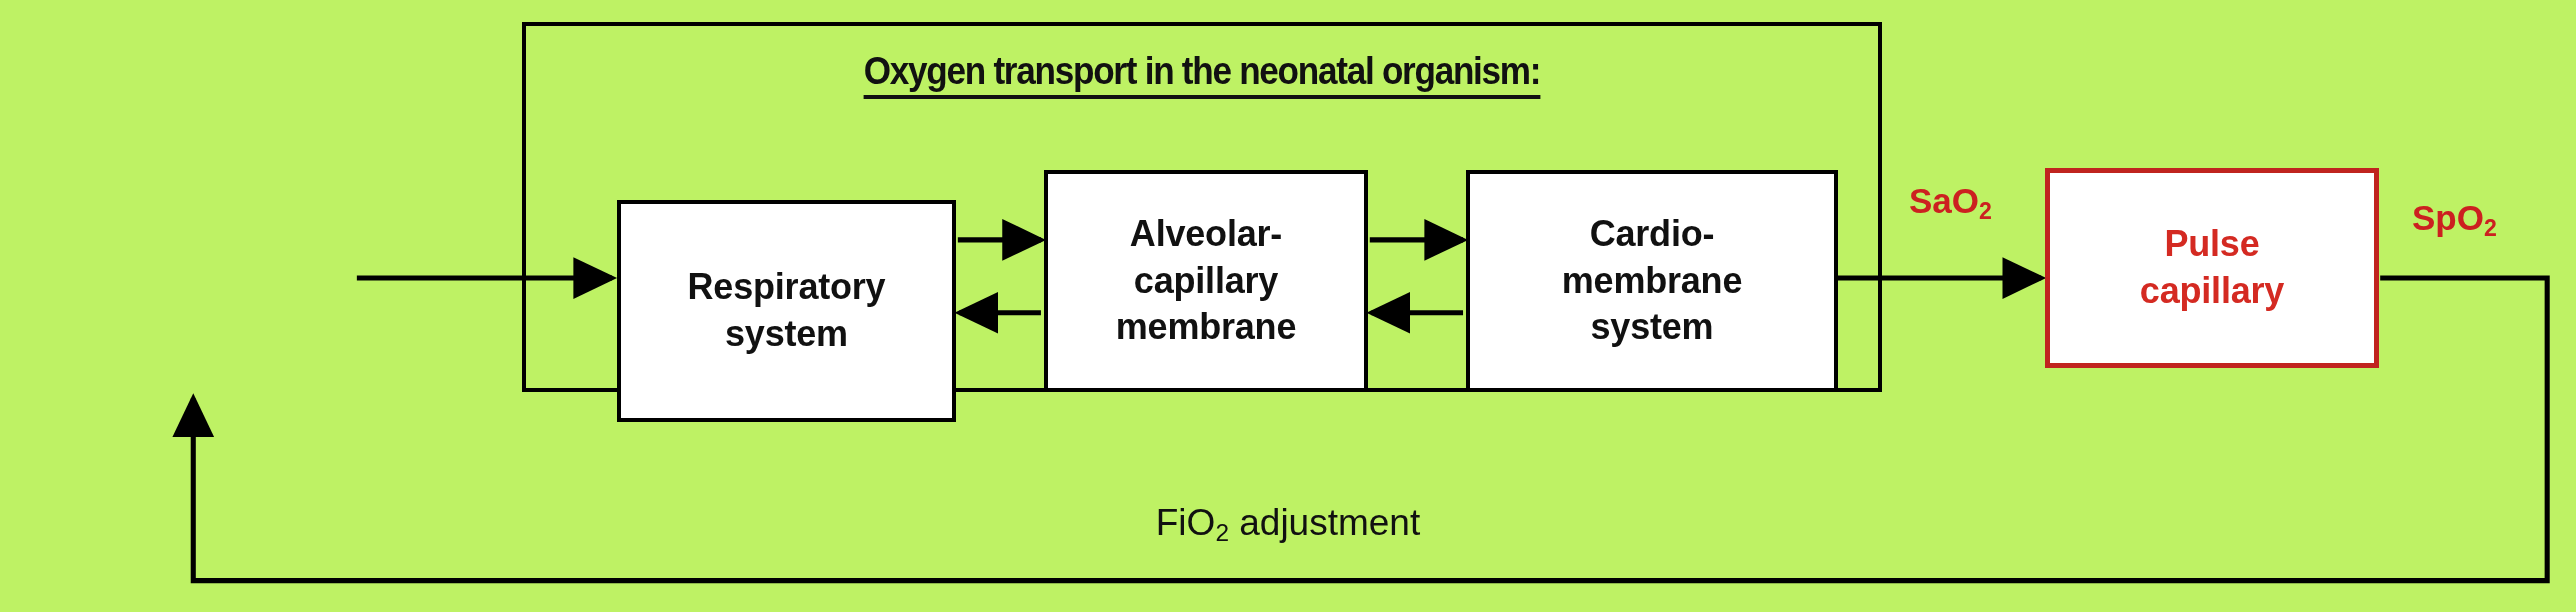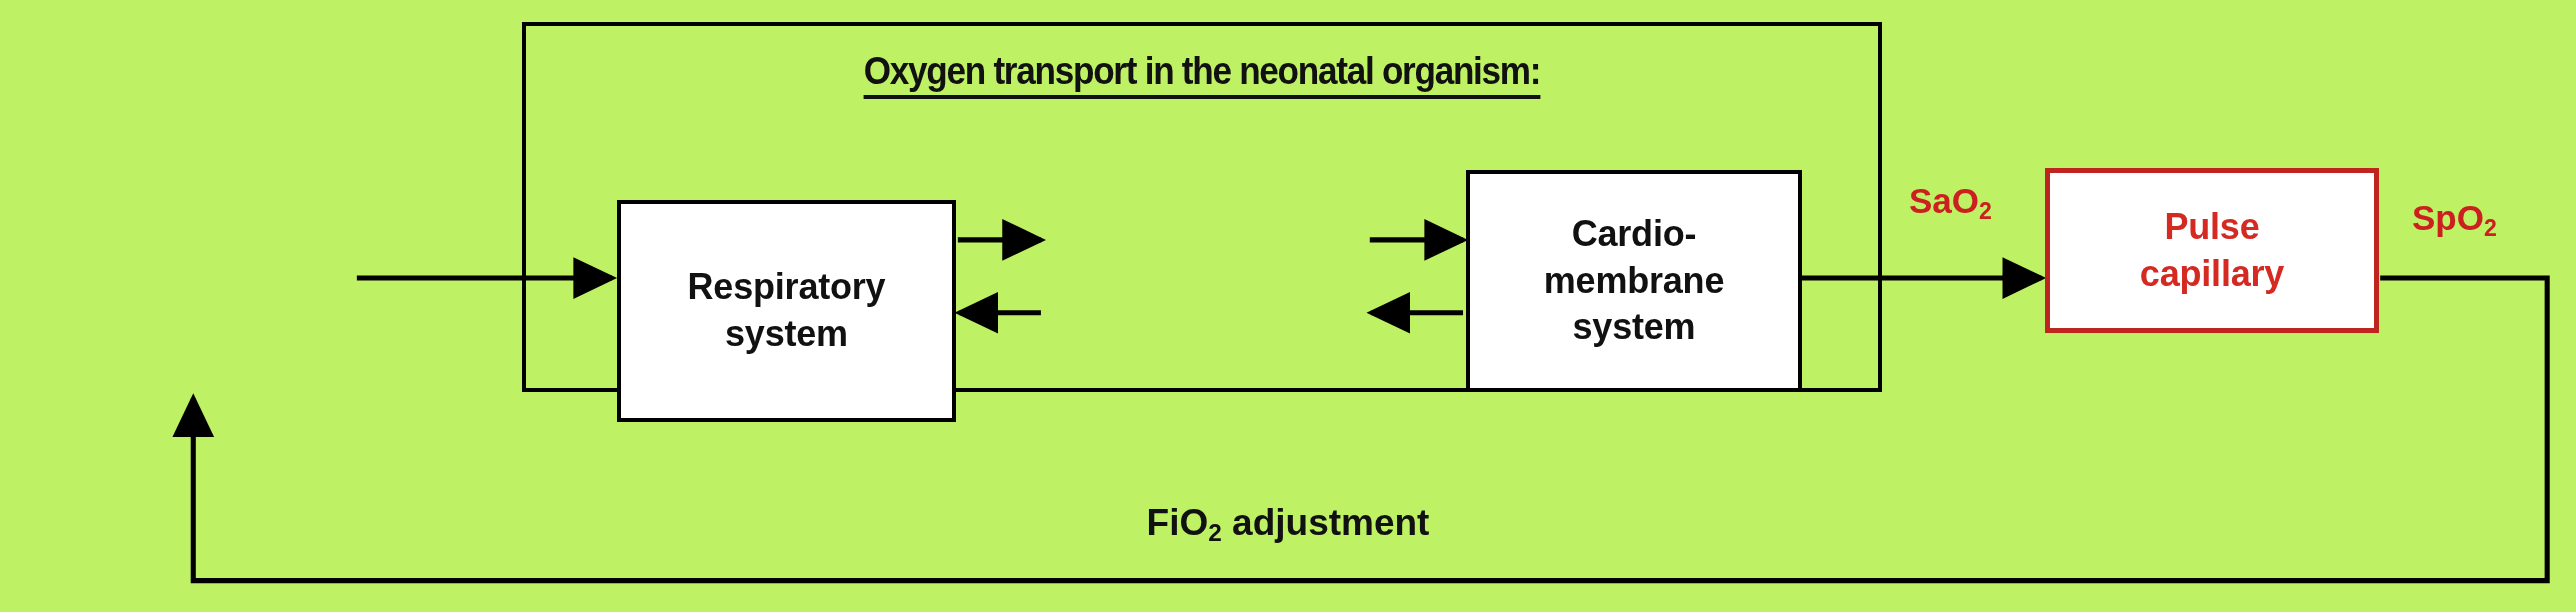--- a/index.html
+++ b/index.html
@@ -83,21 +83,21 @@
     font-size: 35px;
     color: #CC2020;
     white-space: nowrap;
   }
   #label-fio2 {
     position: absolute;
     left: 0;
     top: 502px;
     width: 2576px;
     text-align: center;
-    font-weight: bold;
+    font-weight: normal;
     font-size: 37px;
     color: #111111;
     white-space: nowrap;
   }
   sub {
     font-size: 0.66em;
     vertical-align: -0.25em;
   }
 </style>
 </head>
@@ -140,30 +140,37 @@
   </svg>
 
 
   <div class="node-box black-box" style="left:617px; top:170px; width:339px; height:222px;margin-top:30px;">
     <div class="node-label">
       <span>Respiratory</span><br>
       <span>system</span>
     </div>
   </div>
 
+  <div class="node-box black-box" style="left:1044px; top:170px; width:324px; height:222px;">
+    <div class="node-label">
+      <span>Alveolar-</span><br>
+      <span>capillary</span><br>
+      <span>membrane</span>
+    </div>
+  </div>
 
-  <div class="node-box black-box" style="left:1466px; top:170px; width:336px; height:222px;">
+  <div class="node-box black-box" style="left:1466px; top:170px; width:372px; height:222px;">
     <div class="node-label">
       <span>Cardio-</span><br>
       <span>membrane</span><br>
       <span>system</span>
     </div>
   </div>
 
-  <div class="node-box red-box" style="left:2045px; top:168px; width:334px; height:165px;">
+  <div class="node-box red-box" style="left:2045px; top:168px; width:334px; height:200px;">
     <div class="node-label">
       <span>Pulse</span><br>
       <span>capillary</span>
     </div>
   </div>
 
   <div class="wire-label" id="label-sao2" style="left:1909px; top:181px;">
     <span>SaO</span><sub>2</sub>
   </div>
 

